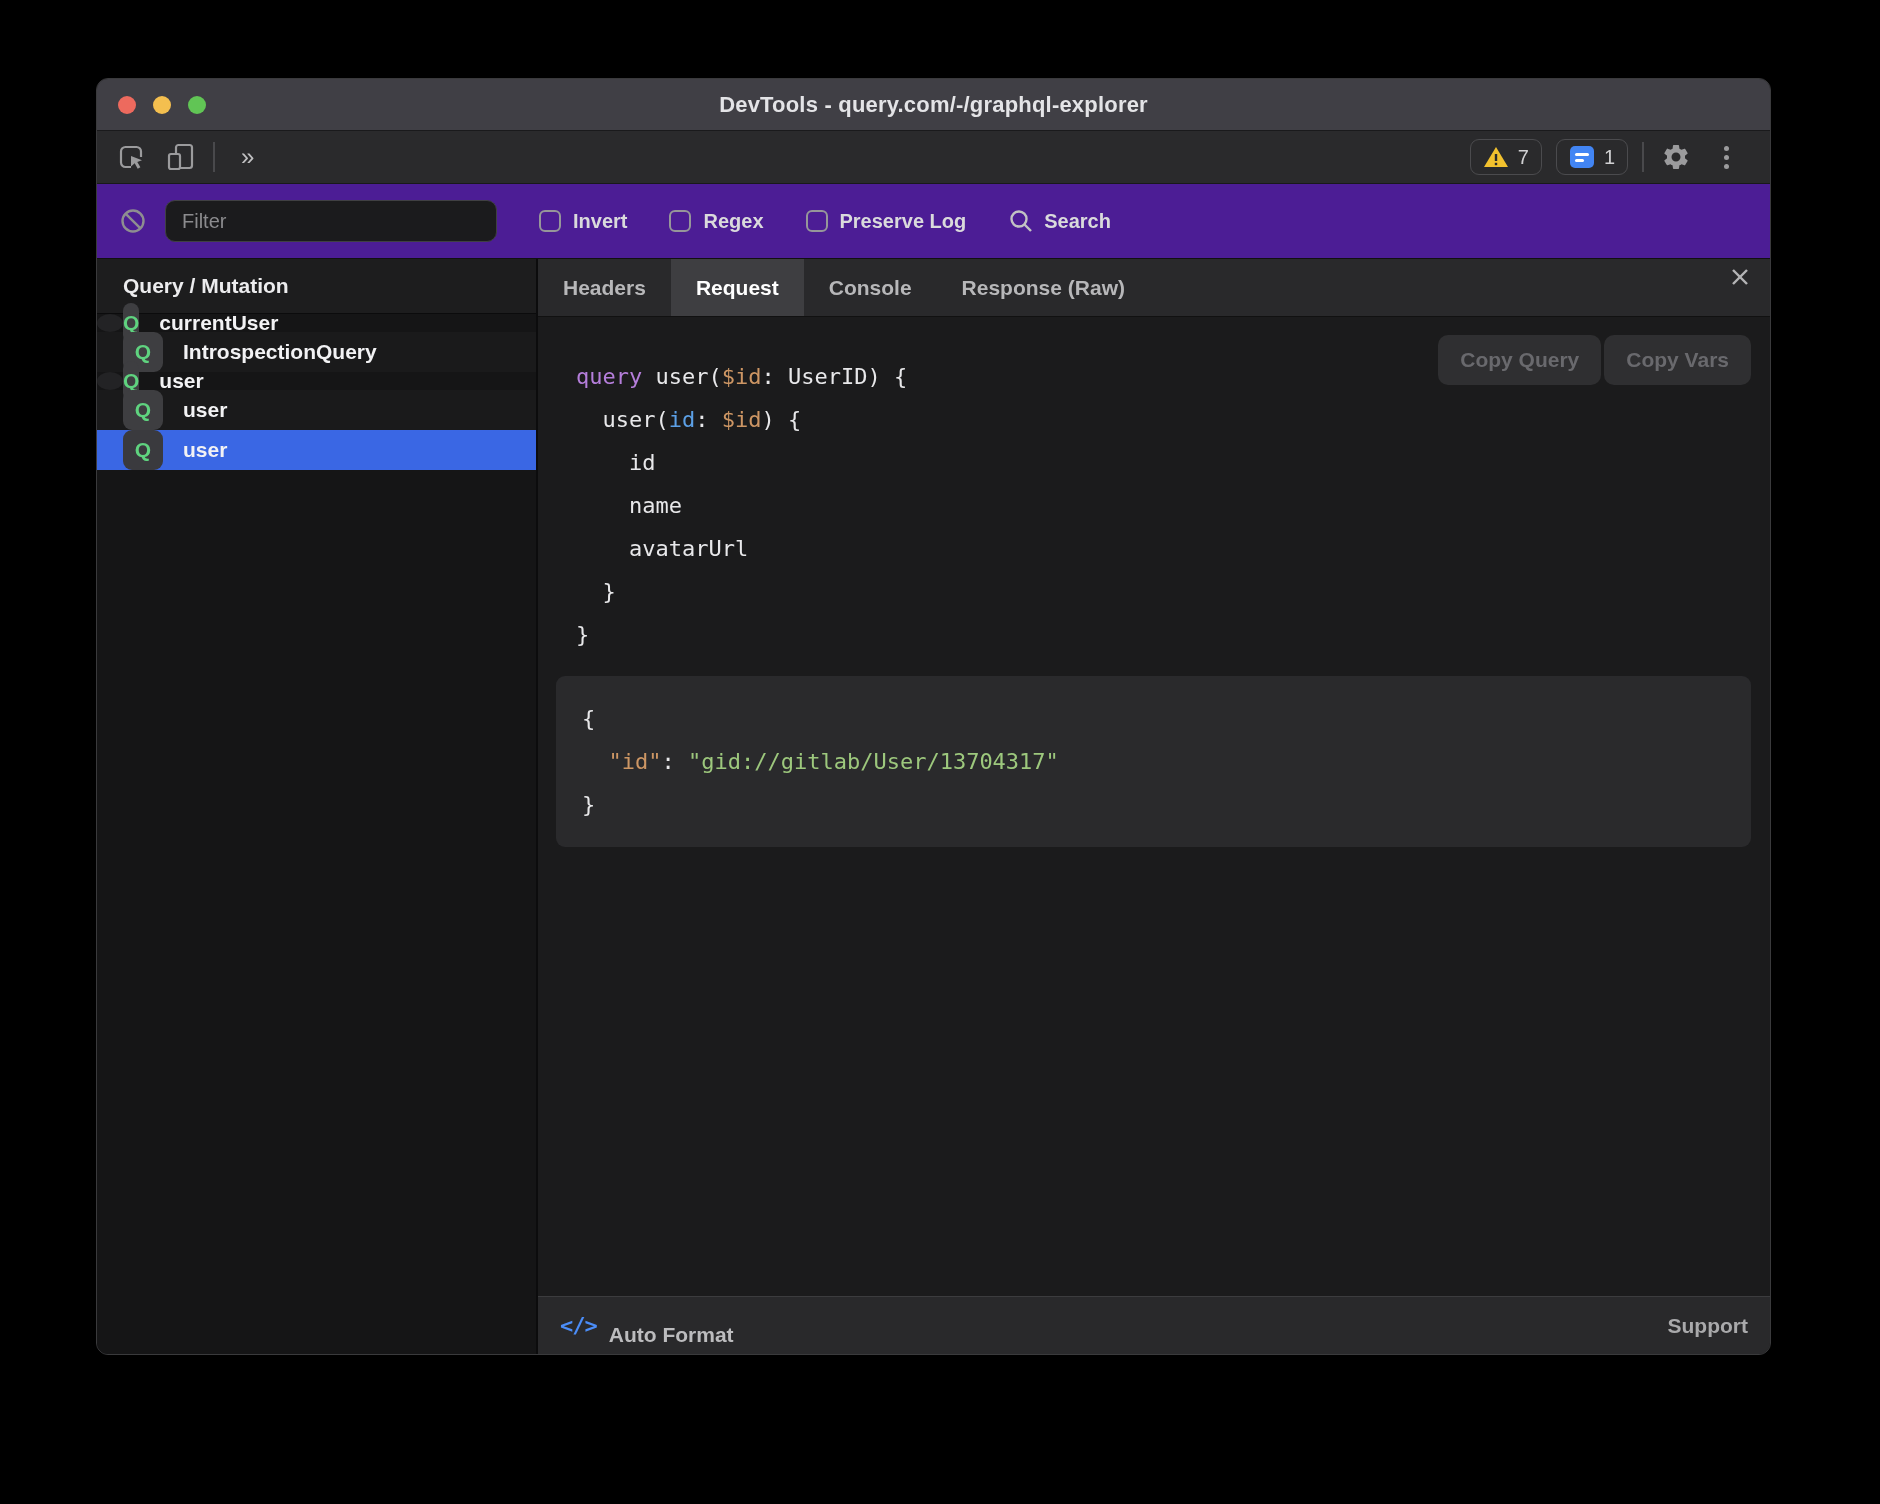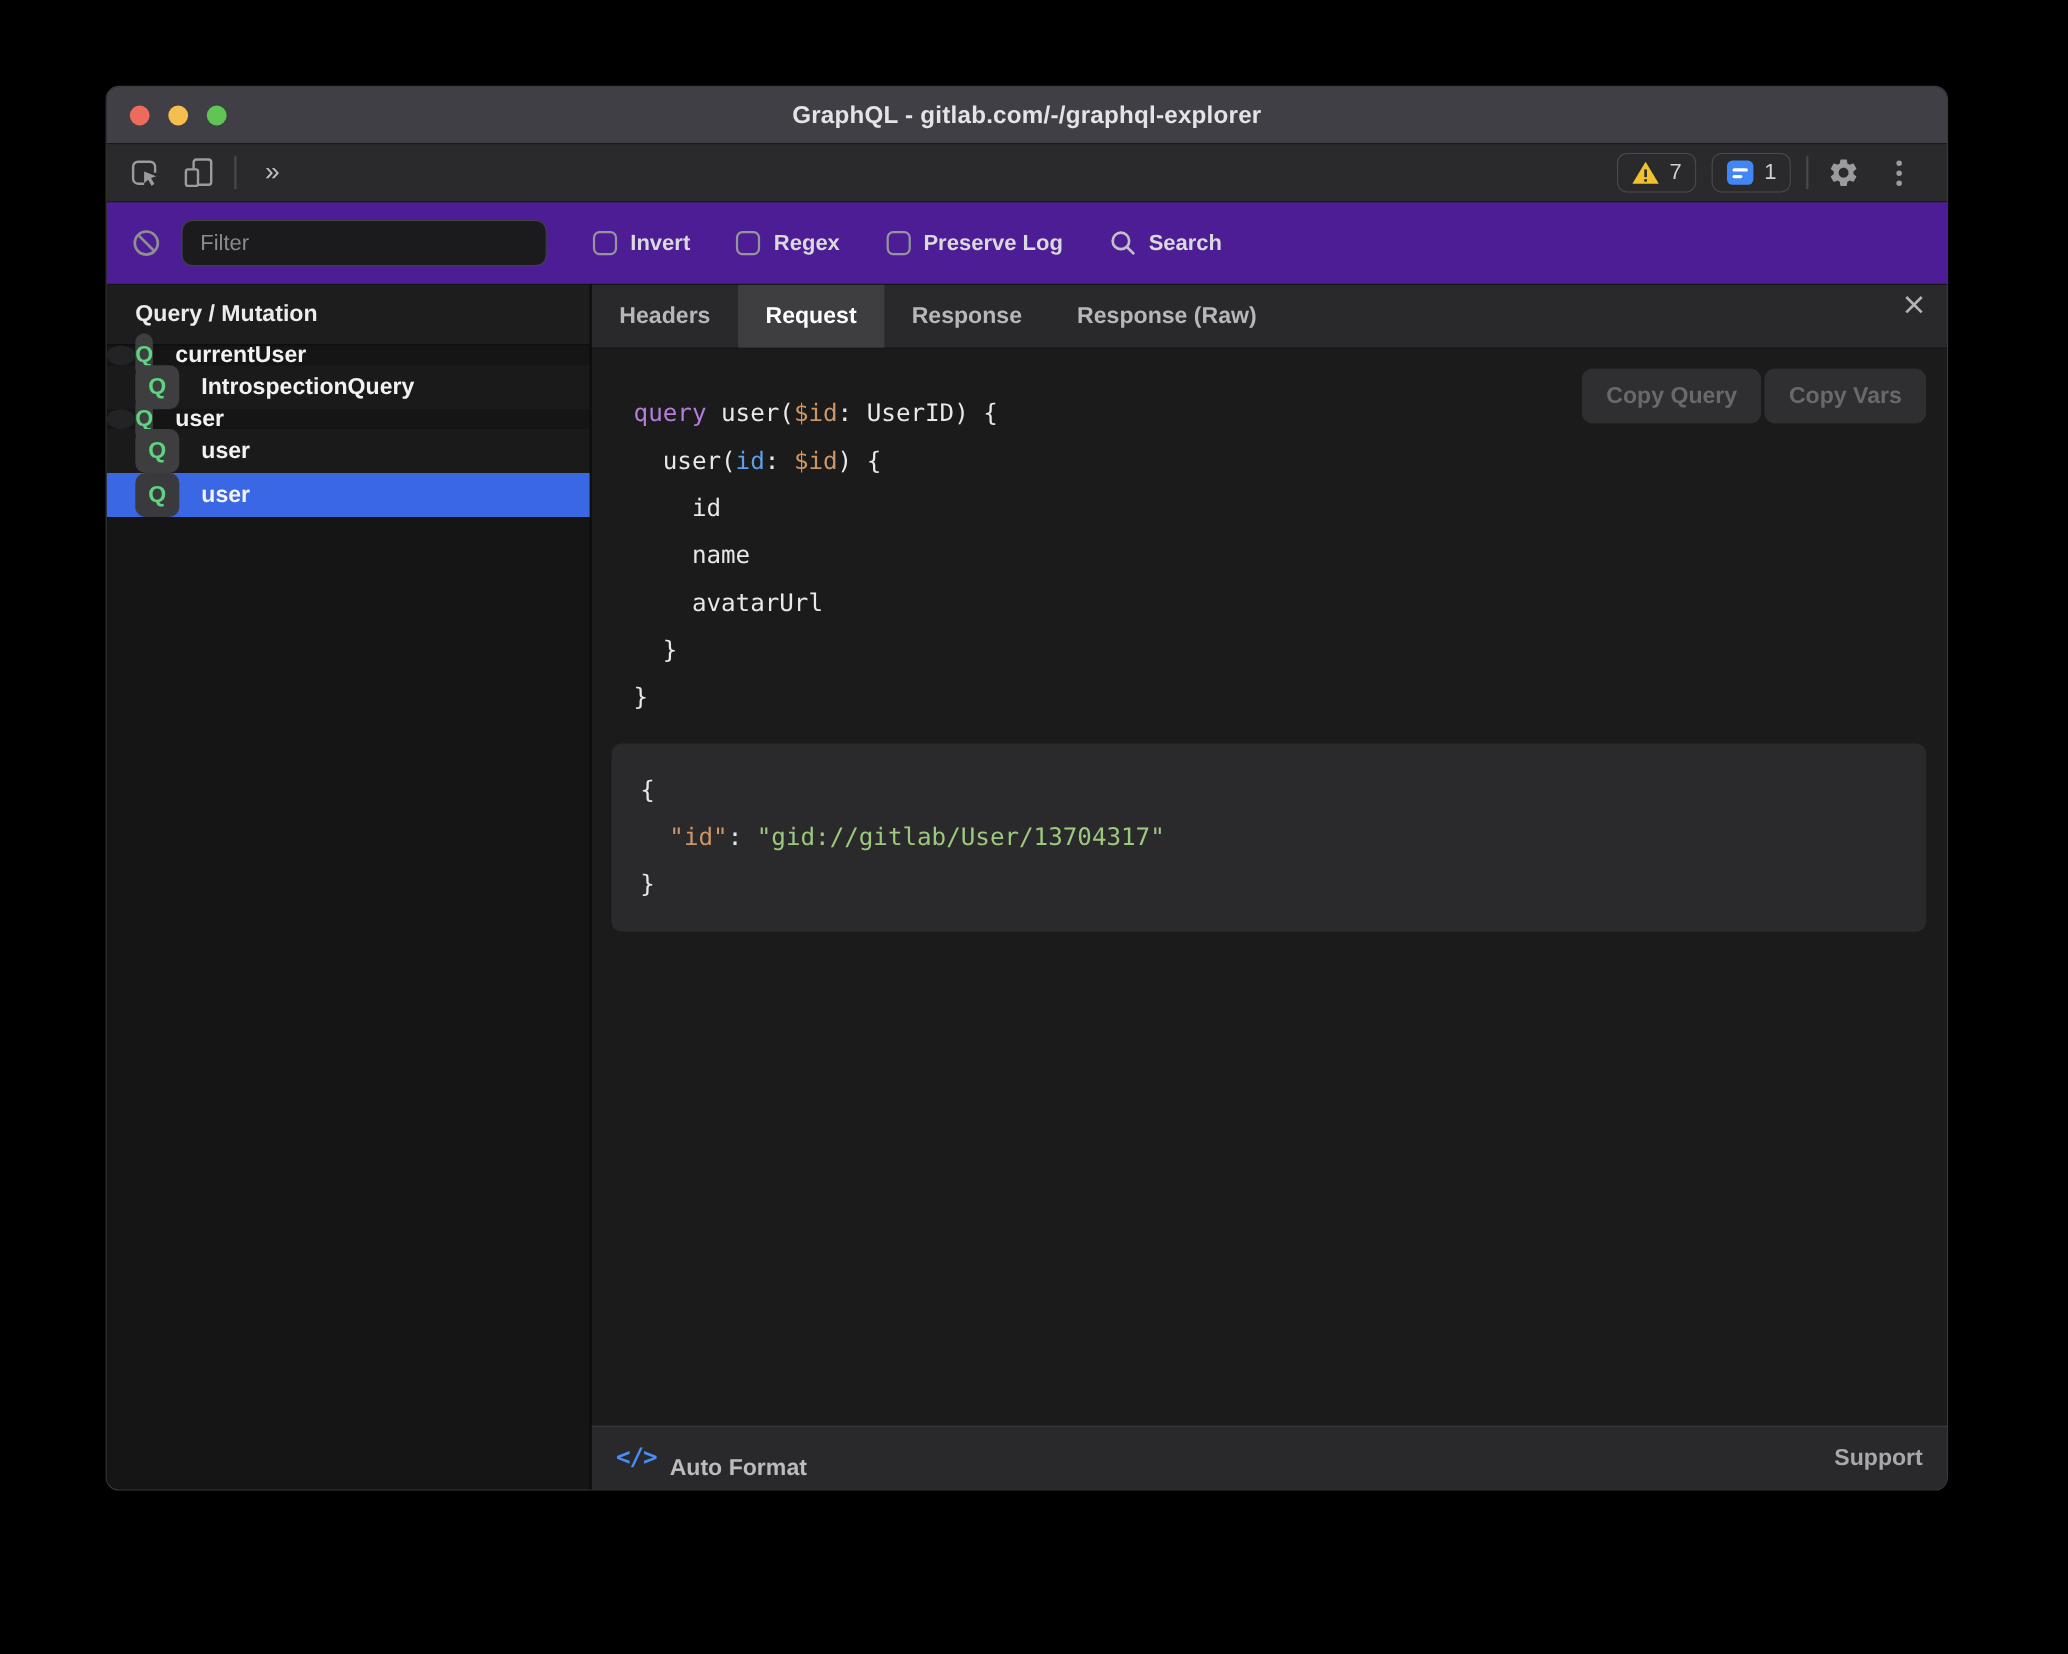--- a/index.html
+++ b/index.html
@@ -98,21 +98,21 @@
 <body>
 
 <div class="window">
 
   <div class="titlebar">
     <div class="traffic">
       <span class="light red"></span>
       <span class="light yellow"></span>
       <span class="light green"></span>
     </div>
-    <div class="win-title">GraphQL - gitlab.com/-/graphql-explorer</div>
+    <div class="win-title">DevTools - query.com/-/graphql-explorer</div>
   </div>
 
   <div class="toolbar">
     <div class="tb-icons">
       <span class="icon-btn">
         <svg width="30" height="30" viewBox="0 0 30 30" fill="none" stroke="#9b9b9d" stroke-width="2.2">
           <path d="M15 25 H9.5 A4.5 4.5 0 0 1 5 20.5 V9.5 A4.5 4.5 0 0 1 9.5 5 H20.5 A4.5 4.5 0 0 1 25 9.5 V15"></path>
           <path d="M15 14 L26 18.2 L21.3 19.9 L24.4 25.3 L21.7 26.8 L18.7 21.3 L15 24.6 Z" fill="#9b9b9d" stroke="none"></path>
         </svg>
       </span>
@@ -213,21 +213,21 @@
             <span class="side-label">user</span>
           </div>
         </div>
     </div>
 
     <div class="panel">
       <div class="pn-tabbar">
         <div style="display:flex;align-items:stretch;">
             <div class="pn-tab">Headers</div>
             <div class="pn-tab active">Request</div>
-            <div class="pn-tab">Response</div>
+            <div class="pn-tab">Console</div>
             <div class="pn-tab">Response (Raw)</div>
           </div>
         <span class="pn-close icon-btn">
           <svg width="22" height="22" viewBox="0 0 22 22" stroke="#b4b4b6" stroke-width="2.4">
             <line x1="4" y1="4" x2="18" y2="18"></line>
             <line x1="18" y1="4" x2="4" y2="18"></line>
           </svg>
         </span>
       </div>
 

